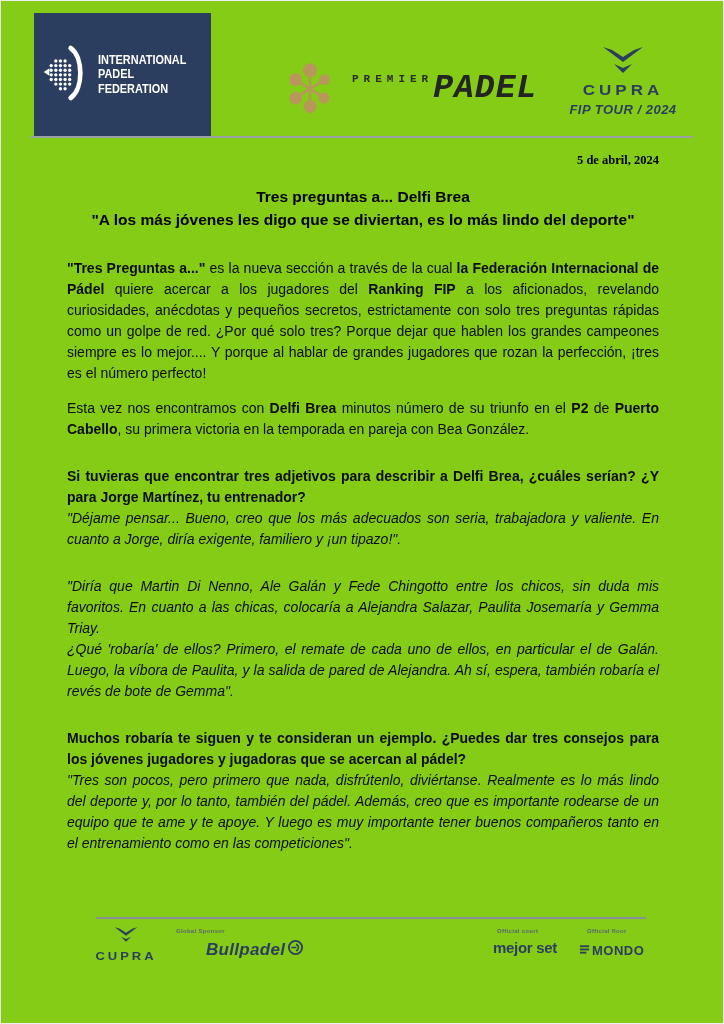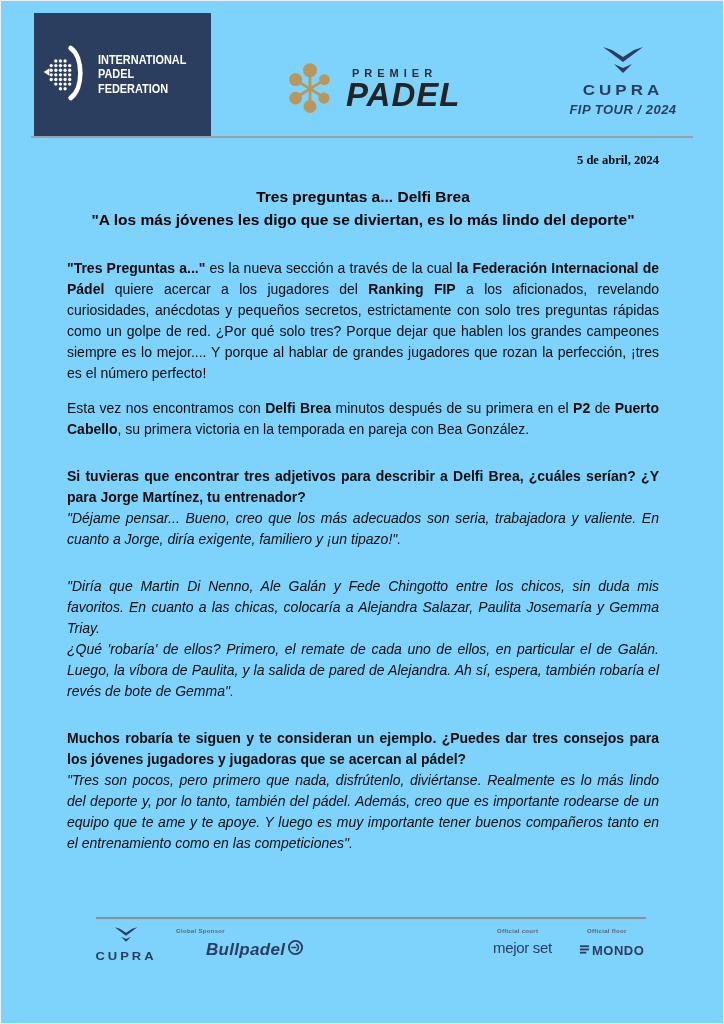--- a/index.html
+++ b/index.html
@@ -2,34 +2,34 @@
 <html style="--navy: #2c3e5f; --gold: #b9975b; --ink: #1c1c1c;"><head>
 <meta charset="utf-8">
 <style>
   :root{
     --navy:#2c3e5f;
     --gold:#b9975b;
     --ink:#1c1c1c;
   }
   html,body{margin:0;padding:0;background:#fff;}
   .page{
-    position:relative;width:724px;height:1024px;margin:0 auto;background:#7dd3fc;
+    position:relative;width:724px;height:1024px;margin:0 auto;background:#84cc16;
     overflow:hidden;font-family:"Liberation Sans",sans-serif;color:var(--ink,#1c1c1c);
     border:1px solid #eee;box-sizing:border-box;
   }
 
   
   .ipf{
     position:absolute;left:33px;top:12px;width:177px;height:123px;
     background:var(--navy,#2c3e5f);display:flex;align-items:center;justify-content:center;gap:7px;
   }
   .ipf-text{color:#fff;font-weight:bold;font-size:13px;line-height:14.5px;
     transform:scaleX(.84);transform-origin:left center;white-space:nowrap;}
   .premier{position:absolute;left:283px;top:50px;width:205px;height:76px;display:flex;align-items:center;gap:10px;}
-  .premier-words{display:flex;flex-direction:column;}
+  .premier-words{display:flex;flex-direction:row;font-family:Liberation Mono, monospace;}
   .premier-top{font-size:11px;font-weight:bold;letter-spacing:5px;color:#2d2d2d;margin-left:6px;}
   .premier-main{font-size:33px;font-weight:bold;font-style:italic;color:#242424;letter-spacing:1px;line-height:32px;}
   .cupra{position:absolute;left:552px;top:44px;width:140px;height:92px;text-align:center;color:var(--navy,#2c3e5f);}
   .cupra-word{font-size:17px;font-weight:bold;letter-spacing:4px;transform:scaleY(.88);margin-top:2px;}
   .cupra-sub{font-size:13px;font-weight:bold;font-style:italic;letter-spacing:.5px;margin-top:1px;}
   .header-rule{position:absolute;left:30px;top:135px;width:662px;height:2px;background:#9aa0a6;}
 
   
   .date{position:absolute;right:64px;top:152px;font-family:"Liberation Serif",serif;font-size:12.5px;font-weight:bold;color:#000;}
   .title{position:absolute;left:40px;top:184px;width:644px;text-align:center;font-weight:bold;font-size:15.5px;line-height:23px;color:#000;}
@@ -47,21 +47,21 @@
   .press-line{font-weight:bold;}
   .press-email{font-weight:bold;text-decoration:underline;color:#222;cursor:pointer;}
 
   
   .footer-rule{position:absolute;left:95px;top:916px;width:550px;height:2px;background:#8a8f99;}
   .sp-label{position:absolute;font-size:6px;font-weight:bold;color:#5a6472;letter-spacing:.3px;}
   .sp-cupra{position:absolute;left:84px;top:925px;width:82px;text-align:center;color:var(--navy,#2c3e5f);}
   .sp-cupra-word{font-size:13px;font-weight:bold;letter-spacing:3px;transform:scaleY(.9);margin-top:1px;}
   .sp-bullpadel{position:absolute;left:205px;top:938px;display:flex;align-items:center;gap:2px;color:var(--navy,#2c3e5f);}
   .sp-bullpadel-name{font-size:17px;font-weight:bold;font-style:italic;letter-spacing:.3px;}
-  .sp-mejorset{position:absolute;left:492px;top:938px;color:var(--navy,#2c3e5f);font-size:15px;font-weight:normal;letter-spacing:-.3px;}
+  .sp-mejorset{position:absolute;left:492px;top:938px;color:var(--navy,#2c3e5f);font-size:15px;font-weight:bold;letter-spacing:-.3px;}
   .sp-mondo{position:absolute;left:578px;top:940px;display:flex;align-items:center;gap:2px;color:var(--navy,#2c3e5f);}
   .sp-mondo-name{font-size:13px;font-weight:bold;letter-spacing:.5px;}
 </style>
 </head>
 <body>
 
 <div class="page">
 
   <header>
 
@@ -154,21 +154,21 @@
 
   <div class="date">5 de abril, 2024</div>
 
   <div class="title">
     <div>Tres preguntas a... Delfi Brea</div>
     <div>"A los más jóvenes les digo que se diviertan, es lo más lindo del deporte"</div>
   </div>
 
   <div class="body-text">
     <p><b>"Tres Preguntas a..." </b><span>es la nueva sección a través de la cual </span><b>la Federación Internacional de Pádel</b><span> quiere acercar a los jugadores del </span><b>Ranking FIP</b><span> a los aficionados, revelando curiosidades, anécdotas y pequeños secretos, estrictamente con solo tres preguntas rápidas como un golpe de red. ¿Por qué solo tres? Porque dejar que hablen los grandes campeones siempre es lo mejor.... Y porque al hablar de grandes jugadores que rozan la perfección, ¡tres es el número perfecto!</span></p>
-    <p><span>Esta vez nos encontramos con </span><b>Delfi Brea</b><span> minutos después de su primera en el </span><b>P2</b><span> de </span><b>Puerto Cabello</b><span>, su primera victoria en la temporada en pareja con Bea González.</span></p>
+    <p><span>Esta vez nos encontramos con </span><b>Delfi Brea</b><span> minutos número de su triunfo en el </span><b>P2</b><span> de </span><b>Puerto Cabello</b><span>, su primera victoria en la temporada en pareja con Bea González.</span></p>
     <p class="tight"><b>Si tuvieras que encontrar tres adjetivos para describir a Delfi Brea, ¿cuáles serían? ¿Y para Jorge Martínez, tu entrenador?</b></p>
     <p><i>"Déjame pensar... Bueno, creo que los más adecuados son seria, trabajadora y valiente. En cuanto a Jorge, diría exigente, familiero y ¡un tipazo!".</i></p>
     <p class="tight"><i>"Diría que Martin Di Nenno, Ale Galán y Fede Chingotto entre los chicos, sin duda mis favoritos. En cuanto a las chicas, colocaría a Alejandra Salazar, Paulita Josemaría y Gemma Triay.</i></p>
     <p><i>¿Qué 'robaría' de ellos? Primero, el remate de cada uno de ellos, en particular el de Galán. Luego, la víbora de Paulita, y la salida de pared de Alejandra. Ah sí, espera, también robaría el revés de bote de Gemma".</i></p>
     <p class="tight"><b>Muchos robaría te siguen y te consideran un ejemplo. ¿Puedes dar tres consejos para los jóvenes jugadores y jugadoras que se acercan al pádel?</b></p>
     <p><i>"Tres son pocos, pero primero que nada, disfrútenlo, diviértanse. Realmente es lo más lindo del deporte y, por lo tanto, también del pádel. Además, creo que es importante rodearse de un equipo que te ame y te apoye. Y luego es muy importante tener buenos compañeros tanto en el entrenamiento como en las competiciones".</i></p>
   </div>
 
 
   <div class="footer-rule"></div>

